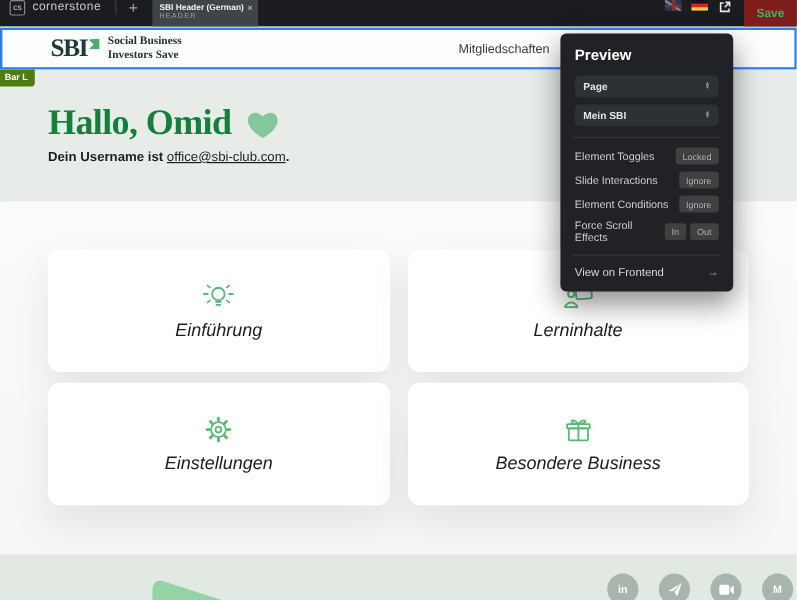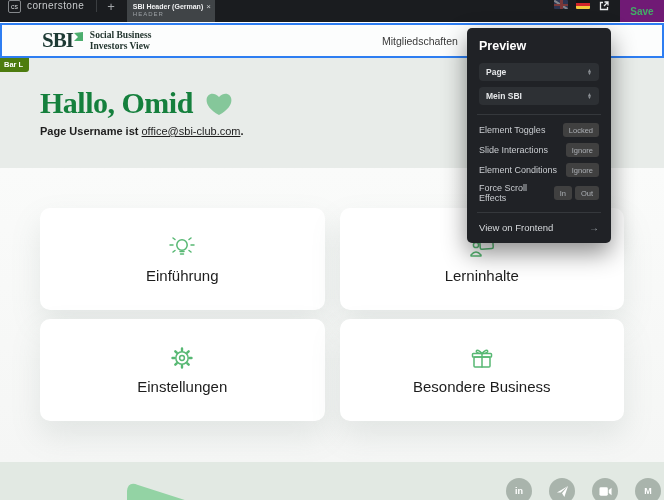--- a/index.html
+++ b/index.html
@@ -20,21 +20,21 @@
   .topbar-spacer { flex:1; }
   .flag { width:14px; height:9px; margin-right:8px; position:relative; overflow:hidden; border-radius:1px; }
   .flag-uk { background:#3c4a7c; opacity:.55; }
   .flag-uk:before { content:""; position:absolute; left:-2px; top:3.5px; width:18px; height:2px; background:#d8dce6; transform:rotate(33deg); box-shadow:0 0 0 0 #fff; }
   .flag-uk:after { content:""; position:absolute; left:6px; top:0; width:2.5px; height:9px; background:#c94f4f; box-shadow:-6px 3.5px 0 3.5px #c94f4f00, 0 0 0 0 #fff; }
   .flag-uk .h { position:absolute; left:0; top:3.5px; width:14px; height:2px; background:#c94f4f; }
   .flag-de { display:flex; flex-direction:column; }
   .flag-de div { flex:1; }
   .de-black { background:#151515; } .de-red { background:#d2242a; } .de-gold { background:#f4c93c; }
   .open-icon { margin-right:10px; cursor:pointer; display:flex; }
-  .save-zone { width:44px; height:22px; background:#701a75; color:#43ab67; font-size:10px; font-weight:bold; display:flex; align-items:center; justify-content:center; cursor:pointer; }
+  .save-zone { width:44px; height:22px; background:#7f1d1d; color:#43ab67; font-size:10px; font-weight:bold; display:flex; align-items:center; justify-content:center; cursor:pointer; }
 
   
   .site-header { position:absolute; top:23px; left:0; width:664px; height:35px; background:#fcfdfd; border:2px solid #2e7ef2; border-left-width:2px; display:flex; align-items:center; }
   .sbi-logo { display:flex; align-items:center; margin-left:40px; cursor:pointer; }
   .sbi-acronym { font-family:"Liberation Serif", serif; font-weight:bold; font-size:21px; color:#1d3a34; letter-spacing:-1px; line-height:1; }
   .sbi-glyph { width:9px; height:9px; margin:-9px 0 0 1px; }
   .sbi-name { margin-left:7px; font-family:"Liberation Serif", serif; font-weight:bold; font-size:9.5px; color:#22342e; line-height:10.5px; }
   .site-nav { position:absolute; left:380px; top:0; height:100%; display:flex; align-items:center; gap:26px; }
   .nav-item { font-size:10.5px; color:#3a3a3a; white-space:nowrap; cursor:pointer; }
 
@@ -43,21 +43,21 @@
 
   
   .hero { position:absolute; top:58px; left:0; width:664px; height:110px; background:#e8ece9; }
   .hero h1 { position:absolute; left:40px; top:28px; font-family:"Liberation Serif", serif; font-weight:bold; font-size:30px; color:#15803d; letter-spacing:-.5px; display:flex; align-items:center; }
   .heart { margin-left:12px; display:flex; }
   .hero-sub { position:absolute; left:40px; top:67px; font-size:11px; color:#1e1e1e; font-weight:bold; }
   .hero-sub a { color:#1e1e1e; text-decoration:underline; font-weight:normal; cursor:pointer; }
 
   
   .main-section { position:absolute; top:168px; left:0; width:664px; height:294px; background:linear-gradient(#fafbfa, #f5f6f5); }
-  .cards { position:absolute; top:40px; left:40px; width:584px; display:grid; grid-template-columns:1fr 1fr; column-gap:15px; row-gap:9px; }
+  .cards { position:absolute; top:40px; left:40px; width:584px; display:grid; grid-template-columns:1fr 1fr; column-gap:15px; row-gap:9px;font-style:italic; }
   .card { height:102px; background:#fff; border-radius:10px; box-shadow:0 14px 30px rgba(120,135,128,.16); display:flex; flex-direction:column; align-items:center; justify-content:center; cursor:pointer; }
   .card-icon { margin-bottom:7px; display:flex; }
   .card-label { font-size:15px; color:#1d1d1d; }
 
   
   .footer { position:absolute; top:462px; left:0; width:664px; height:38px; background:#e2e9e3; }
   .footer-shape { position:absolute; left:125px; top:16px; }
   .socials { position:absolute; left:506px; top:16px; display:flex; gap:17px; }
   .social { width:26px; height:26px; border-radius:50%; background:#a9b4ac; color:#fff; display:flex; align-items:center; justify-content:center; font-size:9px; font-weight:bold; cursor:pointer; flex:none; }
 
@@ -110,42 +110,42 @@
   </div>
 
   <div class="site-header">
     <div class="sbi-logo">
       <span class="sbi-acronym">SBI</span>
       <svg class="sbi-glyph" width="9" height="9" viewBox="0 0 9 9">
           <path d="M0,1 L9,0 L9,9 L0,9 L4,5 Z" fill="#4cae6e"></path>
         </svg>
       <span class="sbi-name">
         <span>Social Business</span><br>
-        <span>Investors View</span>
+        <span>Investors Save</span>
       </span>
     </div>
     <div class="site-nav">
       <div class="nav-item">Mitgliedschaften</div>
       <div class="nav-item">Blog</div>
     </div>
   </div>
   <div class="element-badge">Bar L</div>
   <div class="left-outline"></div>
 
   <div class="hero">
     <h1>
       <span>Hallo, Omid</span>
       <span class="heart">
         <svg width="28" height="25" viewBox="0 0 28 25">
             <path d="M14 24 C-8 12 4 -4 14 6 C24 -4 36 12 14 24 Z" fill="#85c79a"></path>
           </svg>
       </span>
     </h1>
     <div class="hero-sub">
-      <span>Page Username ist </span><a>office@sbi-club.com</a><span>.</span>
+      <span>Dein Username ist </span><a>office@sbi-club.com</a><span>.</span>
     </div>
   </div>
 
   <div class="main-section">
     <div class="cards">
 
       <div class="card">
         <span class="card-icon">
           <svg width="30" height="26" viewBox="0 0 30 26" fill="none" stroke="#57b873" stroke-width="1.5" stroke-linecap="round">
             <circle cx="15" cy="11" r="5.2"></circle>

